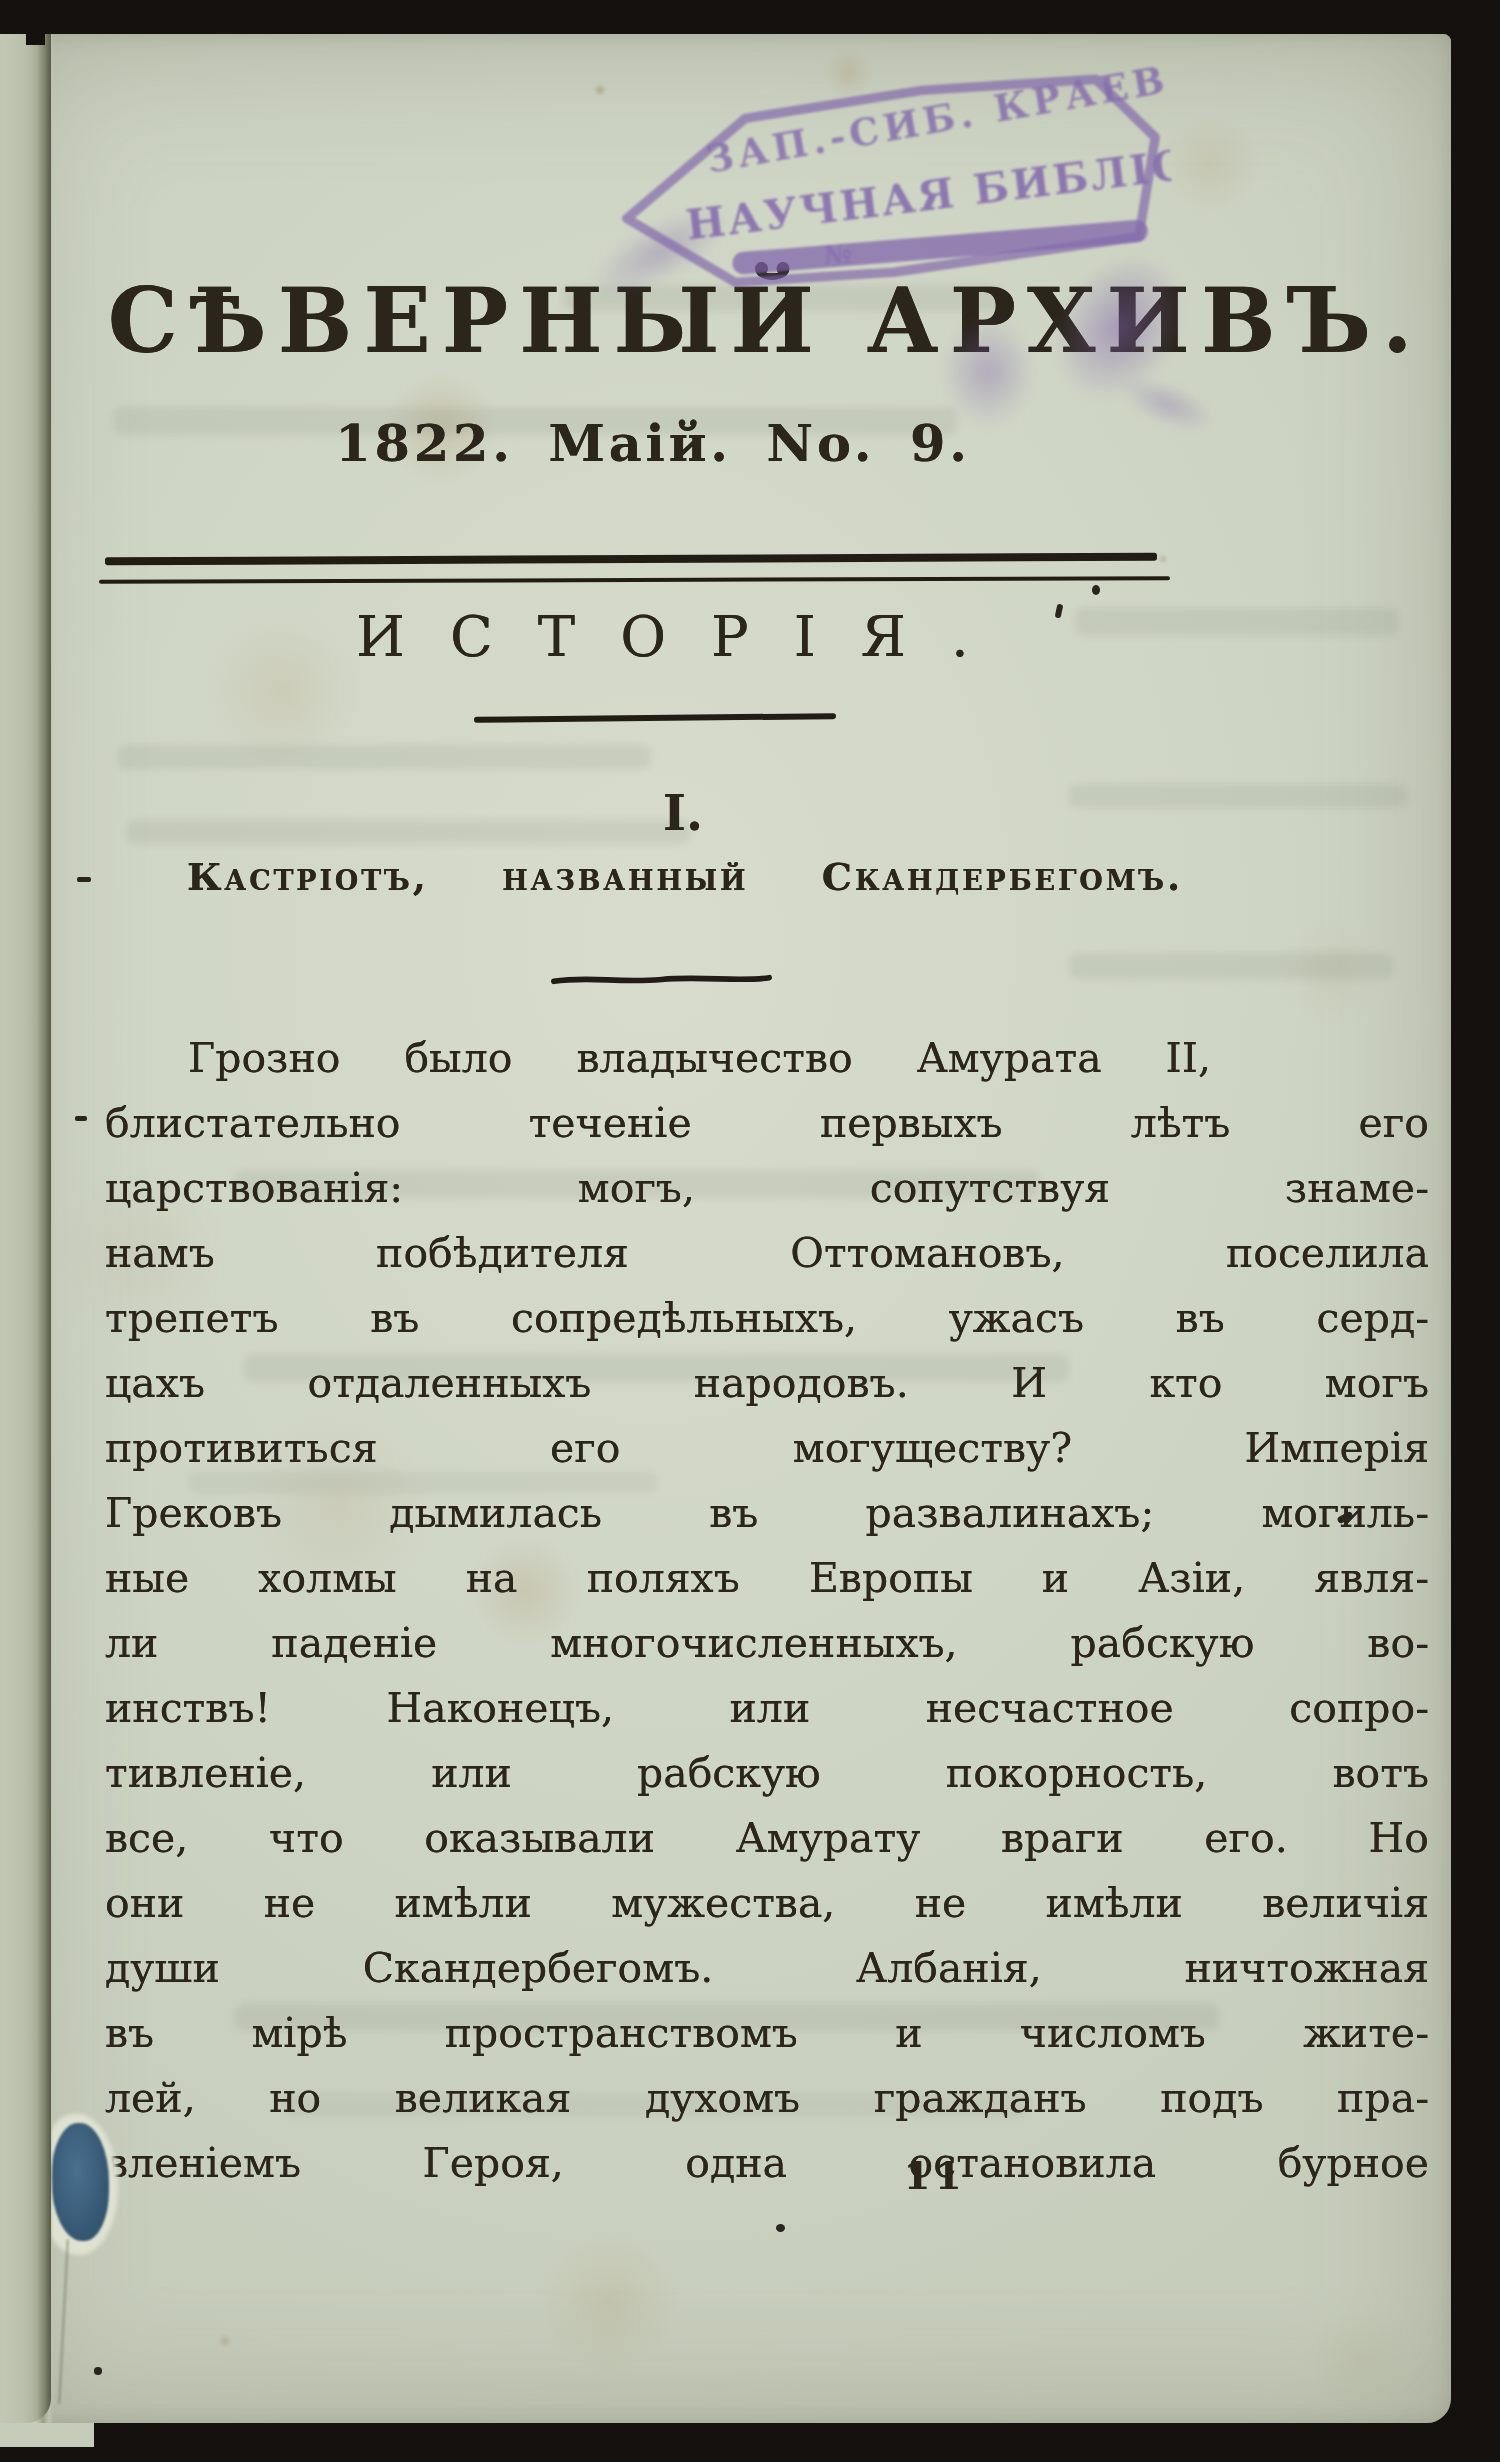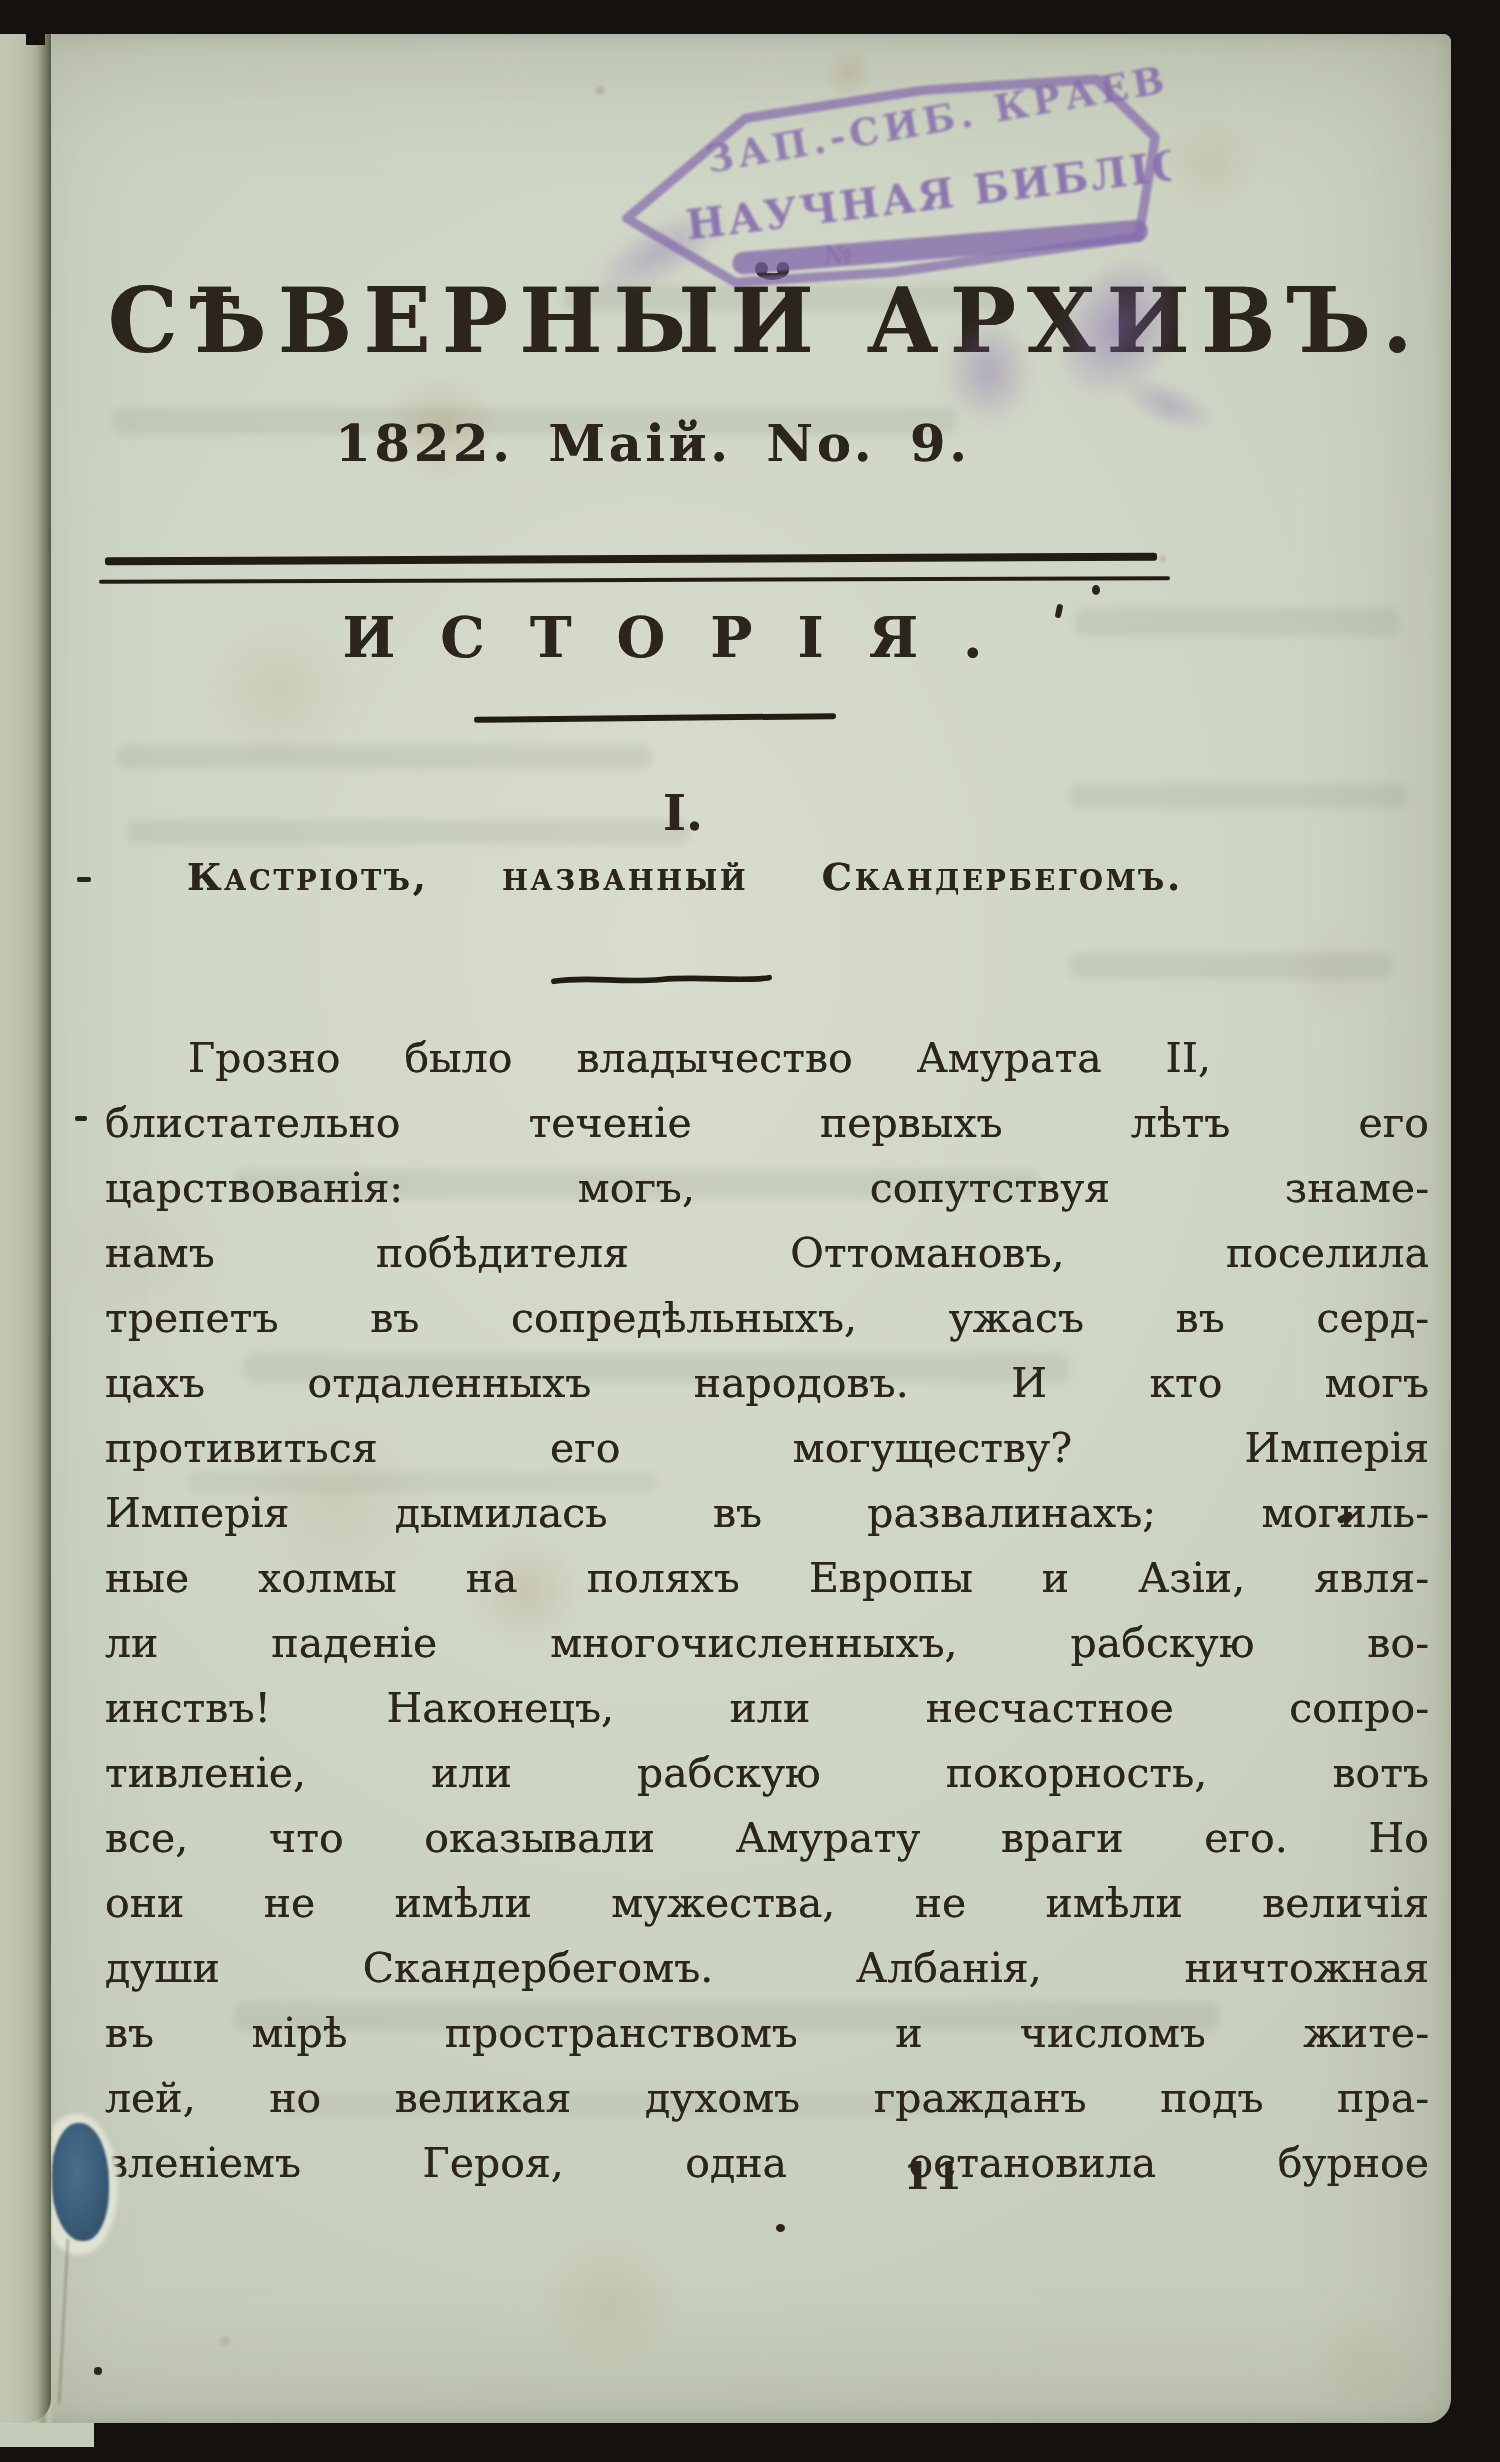--- a/index.html
+++ b/index.html
@@ -54,21 +54,21 @@
   .issue-line{
     position:absolute;left:89px;top:379px;width:1324px;
     font-size:51px;letter-spacing:3.8px;word-spacing:13px;font-weight:bold;
     text-align:center;transform:translateX(-98px);
   }
   .rule{position:absolute;background:#221c15;border-radius:2.8px;}
   .rule-thick{left:105px;top:521px;width:1052px;height:8.4px;transform:rotate(-.25deg);}
   .rule-thin{left:99px;top:544px;width:1071px;height:3.8px;transform:rotate(-.2deg);}
   .section-heading{
     position:absolute;left:89px;top:570px;width:1324px;
-    font-size:56px;font-weight:bold;letter-spacing:45px;
+    font-size:56px;font-weight:normal;letter-spacing:45px;
     text-align:center;transform:translateX(-66px);white-space:nowrap;
   }
   .rule-2{left:474px;top:681px;width:362px;height:5.6px;transform:rotate(-.6deg);}
   .chapter-number{
     position:absolute;left:89px;top:750px;width:1324px;
     font-size:49px;font-weight:bold;text-align:center;transform:translateX(-68px);
   }
   .article-title{
     position:absolute;left:178px;top:820px;width:996px;
     font-size:38px;font-weight:bold;font-variant:small-caps;
@@ -161,21 +161,21 @@
     </div>
 
     <div class="body-text ink">
       <div class="bline first">Грозно было владычество Амурата II,</div>
       <div class="bline">блистательно теченіе первыхъ лѣтъ его</div>
       <div class="bline">царствованія: могъ, сопутствуя знаме-</div>
       <div class="bline">намъ побѣдителя Оттомановъ, поселила</div>
       <div class="bline">трепетъ въ сопредѣльныхъ, ужасъ въ серд-</div>
       <div class="bline">цахъ отдаленныхъ народовъ. И кто могъ</div>
       <div class="bline">противиться его могуществу? Имперія</div>
-      <div class="bline">Имперія дымилась въ развалинахъ; могиль-</div>
+      <div class="bline">Грековъ дымилась въ развалинахъ; могиль-</div>
       <div class="bline">ные холмы на поляхъ Европы и Азіи, явля-</div>
       <div class="bline">ли паденіе многочисленныхъ, рабскую во-</div>
       <div class="bline">инствъ! Наконецъ, или несчастное сопро-</div>
       <div class="bline">тивленіе, или рабскую покорность, вотъ</div>
       <div class="bline">все, что оказывали Амурату враги его. Но</div>
       <div class="bline">они не имѣли мужества, не имѣли величія</div>
       <div class="bline">души Скандербегомъ. Албанія, ничтожная</div>
       <div class="bline">въ мірѣ пространствомъ и числомъ жите-</div>
       <div class="bline">лей, но великая духомъ гражданъ подъ пра-</div>
       <div class="bline">вленіемъ Героя, одна остановила бурное</div>

